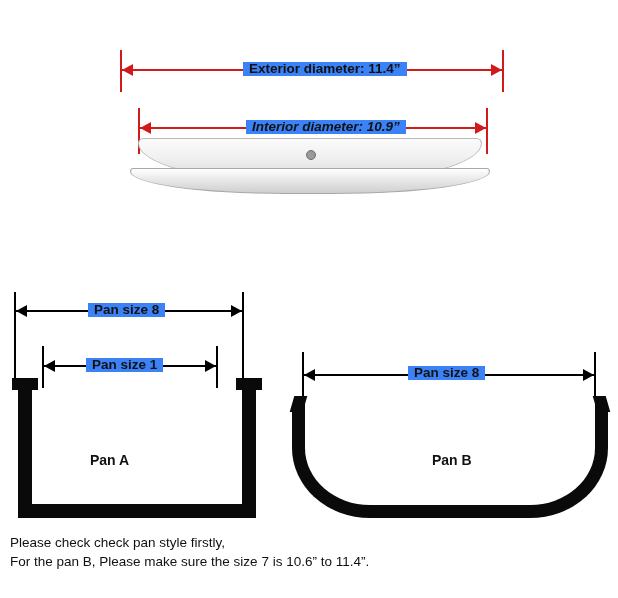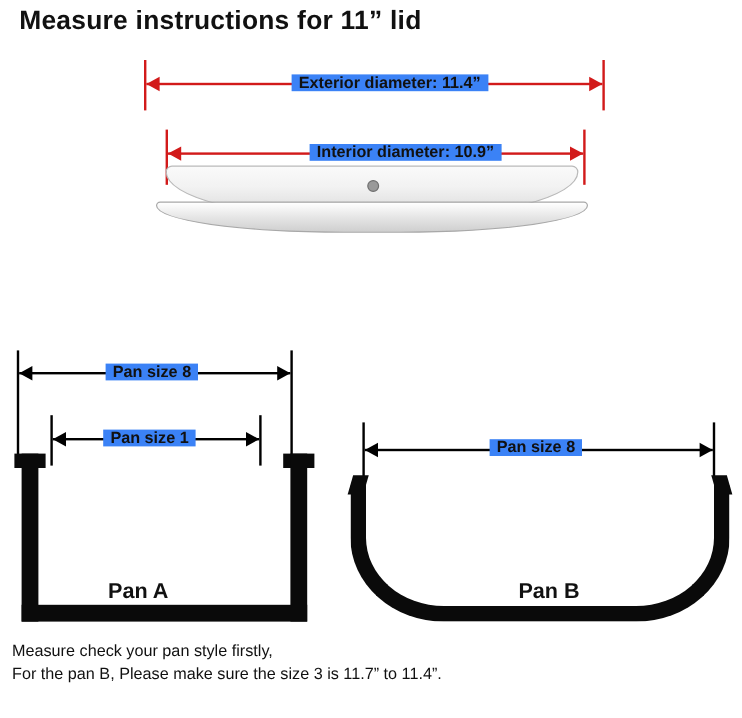--- a/index.html
+++ b/index.html
@@ -141,24 +141,23 @@
     background: #0a0a0a;
   }
   .panA .lip-r {
     position: absolute;
     left: 224px; top: 0;
     width: 26px; height: 12px;
     background: #0a0a0a;
   }
   .pan-label {
     position: absolute;
-    font-size: 18px;
+    font-size: 14px;
     font-weight: bold;
     color: #111;
-    margin-top: 30px;
   }
 
   
   .panB {
     position: absolute;
     left: 292px;
     top: 376px;
     width: 316px;
     height: 142px;
   }
@@ -197,35 +196,34 @@
     line-height: 19px;
     color: #111;
   }
   .footer div { white-space: nowrap; }
 </style>
 </head>
 <body>
 
 <div class="page">
 
-  <div class="title">Measure instructions for 11” lid</div>
 
   <div class="tick" style="left:120px; top:50px; height:42px;"></div>
   <div class="tick" style="left:502px; top:50px; height:42px;"></div>
   <div class="dim-line" style="left:122px; top:69px; width:380px;"></div>
   <div class="arrow-l" style="left:122px; top:64px;"></div>
   <div class="arrow-r" style="left:491px; top:64px;"></div>
   <div class="dim-label" style="left:243px; top:62px;">Exterior diameter:  11.4”</div>
 
   <div class="tick" style="left:138px; top:108px; height:46px;"></div>
   <div class="tick" style="left:486px; top:108px; height:46px;"></div>
   <div class="dim-line" style="left:140px; top:127px; width:346px;"></div>
   <div class="arrow-l" style="left:140px; top:122px;"></div>
   <div class="arrow-r" style="left:475px; top:122px;"></div>
-  <div class="dim-label" style="left:258px; top:120px;">Interior diameter:  10.9”</div>
+  <div class="dim-label" style="left:246px; top:120px;font-style:italic;">Interior diameter:  10.9”</div>
 
   <div class="lid-wrap">
     <div class="lid-glass"></div>
     <div class="lid-knob"></div>
     <div class="lid-rim"></div>
   </div>
 
   <div class="tick black" style="left:14px; top:292px; height:96px;"></div>
   <div class="tick black" style="left:242px; top:292px; height:96px;"></div>
   <div class="dim-line black" style="left:16px; top:310px; width:226px;"></div>
@@ -257,17 +255,17 @@
   <div class="dim-label" style="left:408px; top:366px;">Pan size 8</div>
 
   <div class="panB">
     <div class="flare-l"></div>
     <div class="flare-r"></div>
     <div class="body"></div>
   </div>
   <div class="pan-label" style="left:432px; top:452px;">Pan B</div>
 
   <div class="footer">
-    <div>Measure check your pan style firstly,</div>
-    <div>For the pan B, Please make sure the size 3 is 11.7” to 11.4”.</div>
+    <div>Please check check pan style firstly,</div>
+    <div>For the pan B, Please make sure the size 7 is 10.6” to 11.4”.</div>
   </div>
 
 </div>
 
 </body></html>

